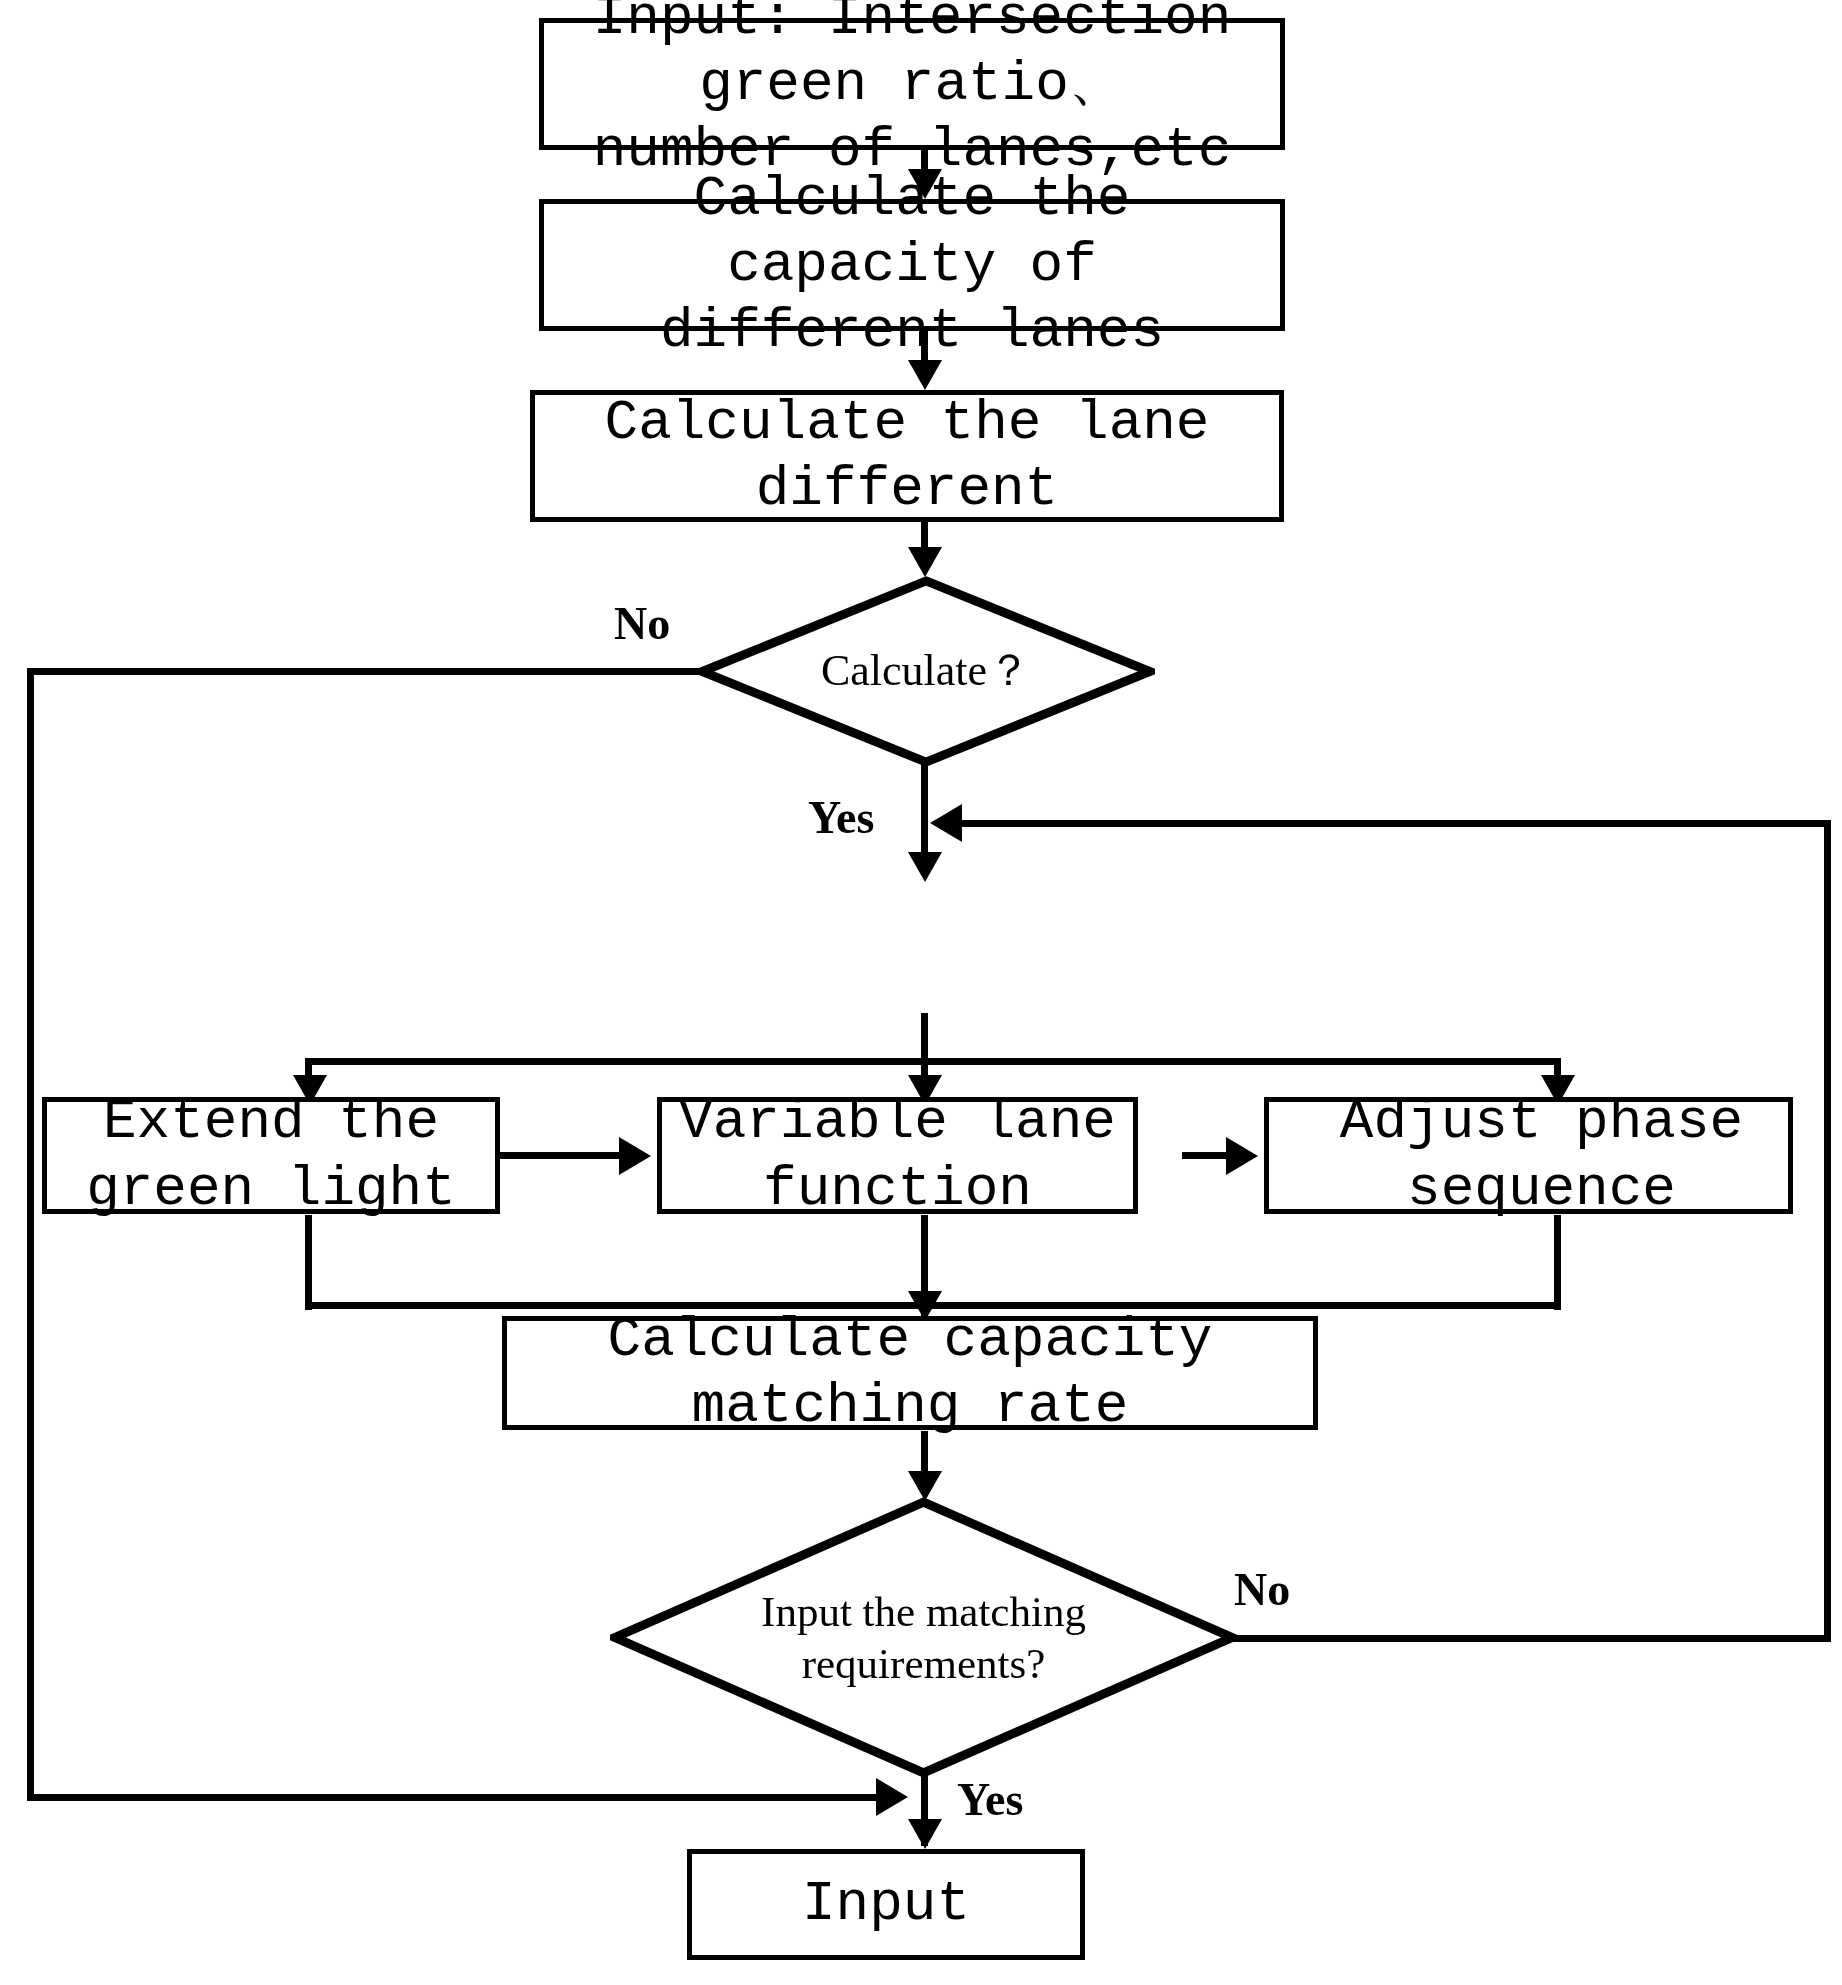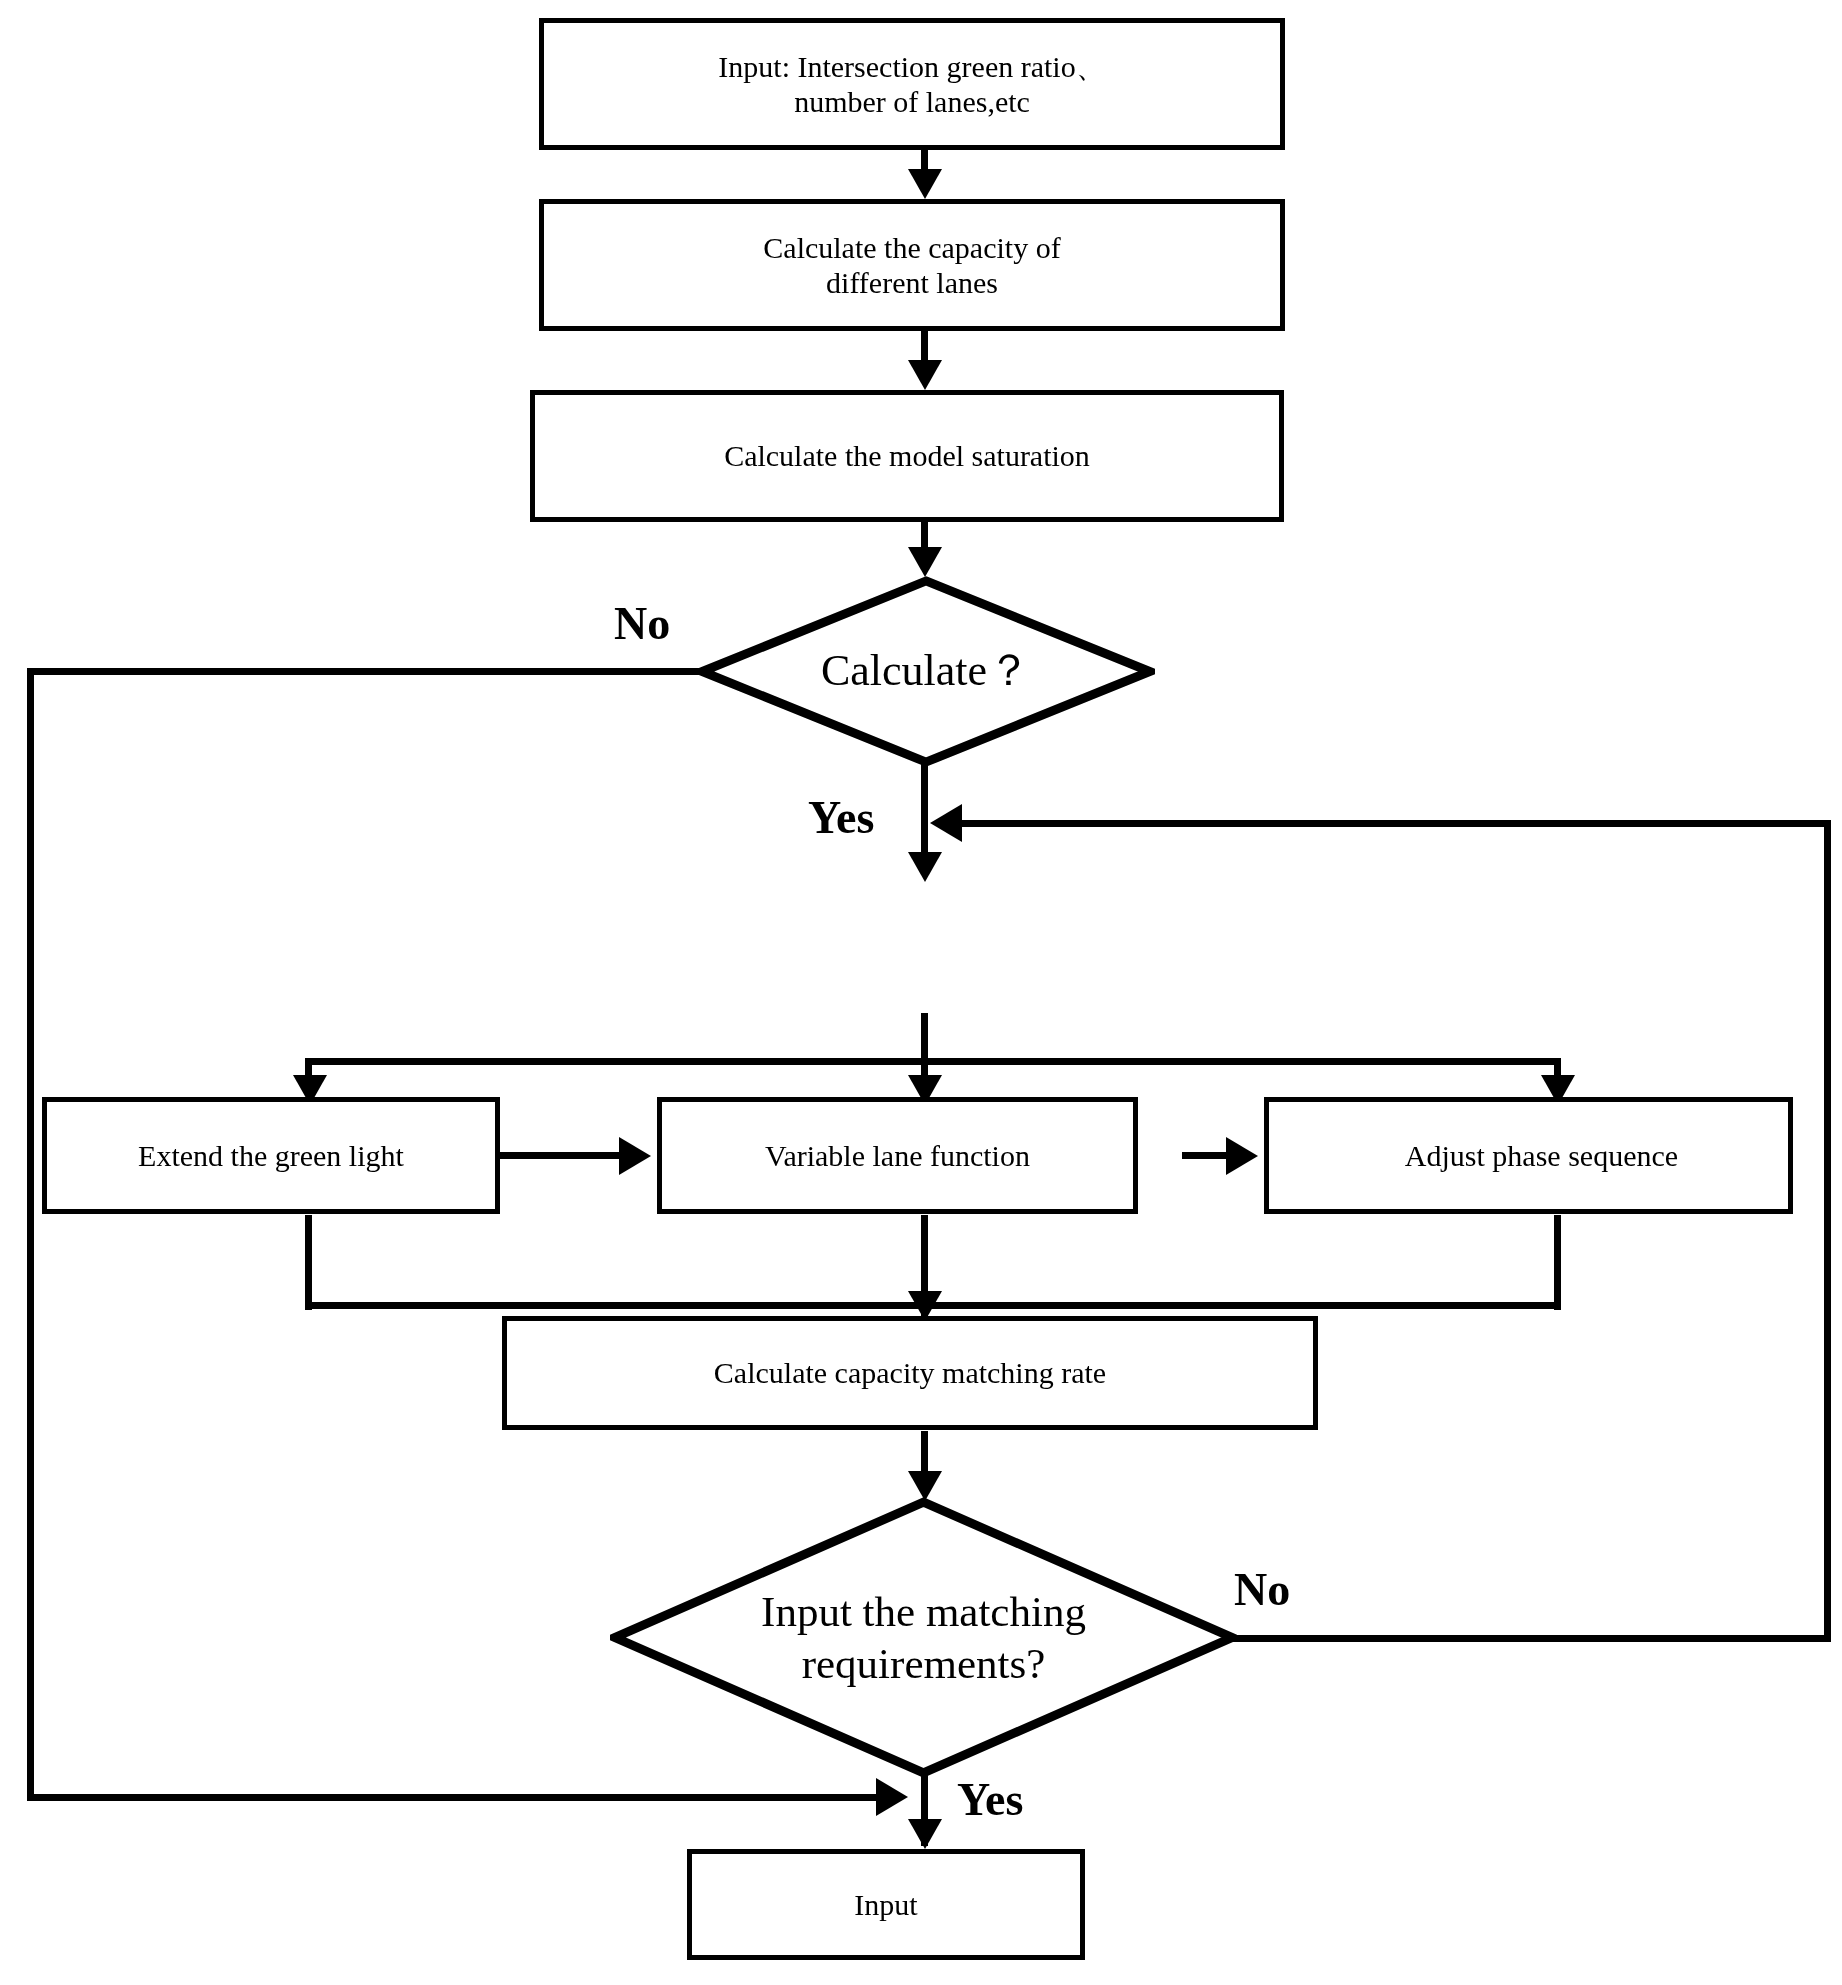--- a/index.html
+++ b/index.html
@@ -28,21 +28,21 @@
     line-height:1.18;
     z-index:5;
   }
   .node .txt{
     display:block;
     width:100%;
     padding:0 8px;
     box-sizing:border-box;
     white-space:pre-line;
   }
-  .fs46{font-size:30px;}
+  .fs46{font-size:56px;font-family:Liberation Mono, monospace;}
   .fs44{font-size:44px;}
   .fs43{font-size:43px;}
 
   
   .diamond{
     position:absolute;
     z-index:5;
   }
   .diamond svg{display:block;}
   .diamond .dlabel{
@@ -116,21 +116,21 @@
 
   <div class="node fs46" style="left:539px;top:199px;width:746px;height:132px;">
     <span class="txt">Calculate the capacity of
 different lanes</span>
   </div>
 
   <div class="vline" style="left:921px;top:331px;height:36px;"></div>
   <div class="arrow-down" style="left:908px;top:360px;"></div>
 
   <div class="node fs46" style="left:530px;top:390px;width:754px;height:132px;">
-    <span class="txt">Calculate the model saturation</span>
+    <span class="txt">Calculate the lane different</span>
   </div>
 
   <div class="vline" style="left:921px;top:522px;height:32px;"></div>
   <div class="arrow-down" style="left:908px;top:547px;"></div>
 
   <div class="diamond" style="left:697px;top:576px;width:458px;height:191px;">
     <svg width="458" height="191" viewBox="0 0 460 192" aria-hidden="true">
       <polygon points="230,5 455,96 230,187 5,96" fill="#ffffff" stroke="#000000" stroke-width="9"></polygon>
     </svg>
     <div class="dlabel fs44">Calculate？</div>

